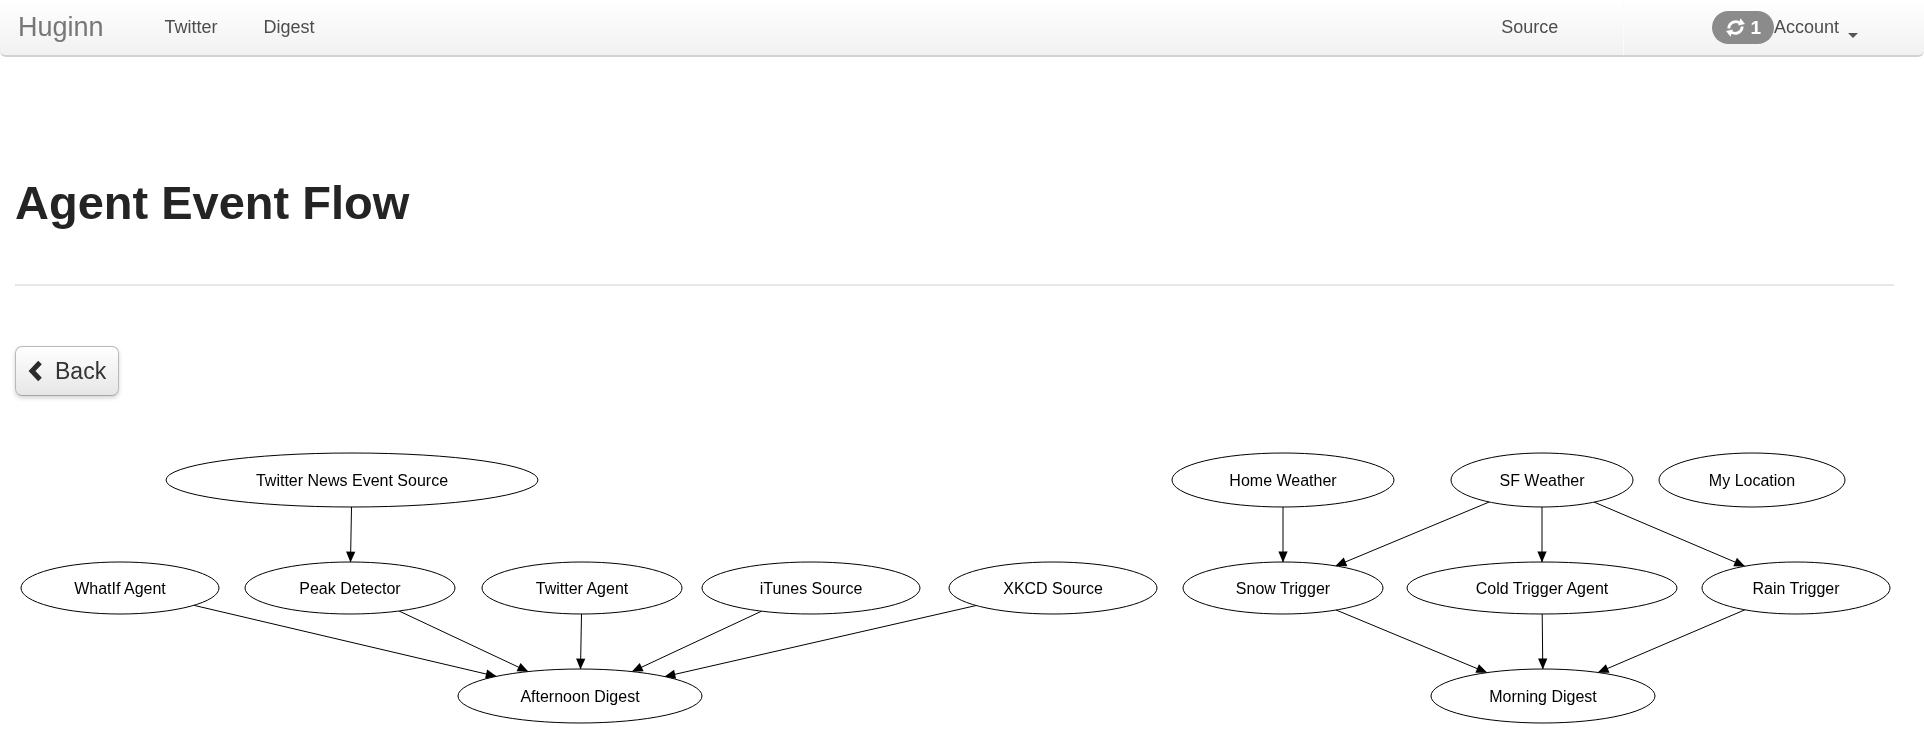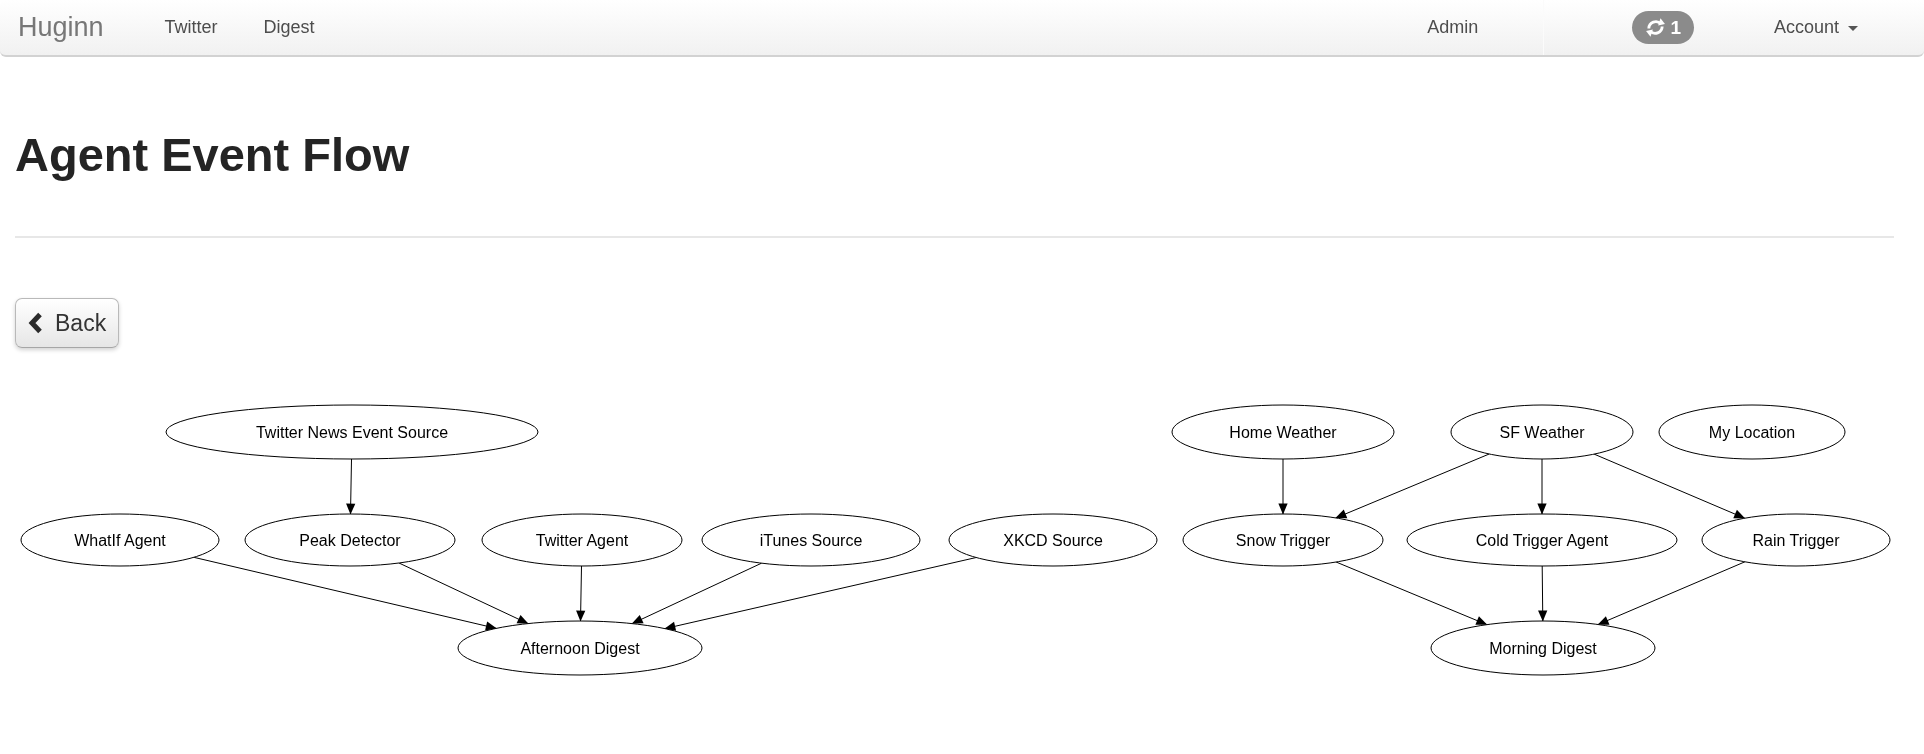--- a/index.html
+++ b/index.html
@@ -29,34 +29,34 @@
   .nav-right { margin-left: auto; display: flex; align-items: center; height: 100%; }
   .nav-divider { width: 1px; height: 100%; background: #e2e2e2; border-right: 1px solid #fbfbfb; margin-left: 42px; }
   .jobs-badge {
     margin-left: 88px; height: 33px; padding: 0 13px;
     background: #8b8b8b; border-radius: 17px;
     display: inline-flex; align-items: center; gap: 4px;
     color: #fff; text-decoration: none;
   }
   .jobs-badge .count { font-size: 19px; font-weight: bold; color: #fff; }
   .account {
-    margin-left: 80px; padding-right: 66px;
-    display: inline-flex; align-items: center; gap: 9px;
+    padding-right: 66px;
+    display: inline-flex; align-items: flex-end; gap: 9px;
     color: #4d4d4d; text-decoration: none; font-size: 18px;
   }
   .caret {
     width: 0; height: 0; display: inline-block;
     border-left: 5px solid transparent; border-right: 5px solid transparent;
     border-top: 5px solid #555; margin-top: 2px;
   }
 
   
   main { padding: 0 30px 0 15px; }
   .page-title {
-    margin-top: 72px; font-size: 47px; line-height: 52px;
+    margin-top: 120px; font-size: 47px; line-height: 52px;
     font-weight: bold; color: #242424; letter-spacing: 0;
   }
   .rule { border: none; border-top: 2px solid #e7e7e7; margin-top: 55px; }
   .btn-row { margin-top: 60px; }
   .back-btn {
     display: inline-flex; align-items: center; gap: 12px;
     height: 50px; padding: 0 12px;
     font-family: "Liberation Sans", sans-serif;
     font-size: 23px; color: #333;
     background: linear-gradient(#ffffff, #e6e6e6);
@@ -73,21 +73,21 @@
 </head>
 <body>
 
 <nav class="navbar">
   <a class="brand" href="#">Huginn</a>
   <div class="nav-links">
     <a href="#">Twitter</a>
     <a href="#">Digest</a>
   </div>
   <div class="nav-right">
-    <a class="navlink" href="#">Admin</a>
+    <a class="navlink" href="#">Source</a>
     <div class="nav-divider"></div>
     <a class="jobs-badge" href="#" style="background: rgb(139, 139, 139);">
       <span style="display:inline-flex">
         <svg width="21" height="21" viewBox="0 0 22 22">
           <path d="M4,12 A7.3,7.3 0 0 1 16.6,7.2" fill="none" stroke="#ffffff" stroke-width="3"></path>
           <polygon points="16.2,1.4 20.9,7.4 13.8,8.9" fill="#ffffff"></polygon>
           <path d="M18,10 A7.3,7.3 0 0 1 5.4,14.8" fill="none" stroke="#ffffff" stroke-width="3"></path>
           <polygon points="5.8,20.6 1.1,14.6 8.2,13.1" fill="#ffffff"></polygon>
         </svg>
       </span>

